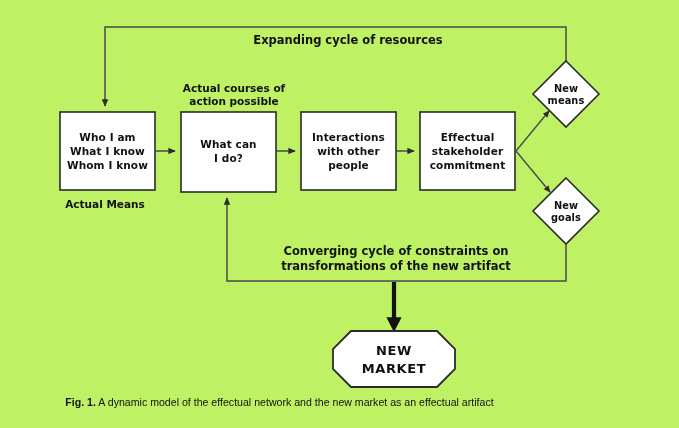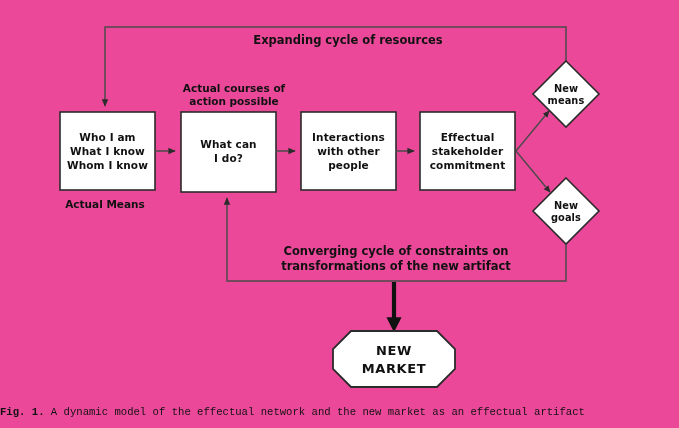--- a/index.html
+++ b/index.html
@@ -10,21 +10,21 @@
   body {
     width: 679px;
     height: 428px;
     font-family: "DejaVu Sans", sans-serif;
     overflow: hidden;
   }
   #figure-root {
     position: relative;
     width: 679px;
     height: 428px;
-    background: #ec4899;
+    background: #bef264;
   }
   svg#diagram {
     position: absolute;
     left: 0;
     top: 0;
     width: 679px;
     height: 400px;
     display: block;
   }
   .node-box {
@@ -82,24 +82,24 @@
   .outside-label {
     font-family: "DejaVu Sans", sans-serif;
     font-size: 10.5px;
     font-weight: 700;
     fill: #111111;
     text-anchor: middle;
   }
   .caption {
     position: absolute;
     left: 0;
-    top: 406px;
+    top: 396px;
     width: 559px;
     text-align: center;
-    font-family: Liberation Mono, monospace;
+    font-family: Liberation Sans, sans-serif;
     font-size: 10.6px;
     color: #121212;
     line-height: 1.25;
     white-space: nowrap;
   }
   .caption b {
     font-weight: 700;
   }
 </style>
 </head>

